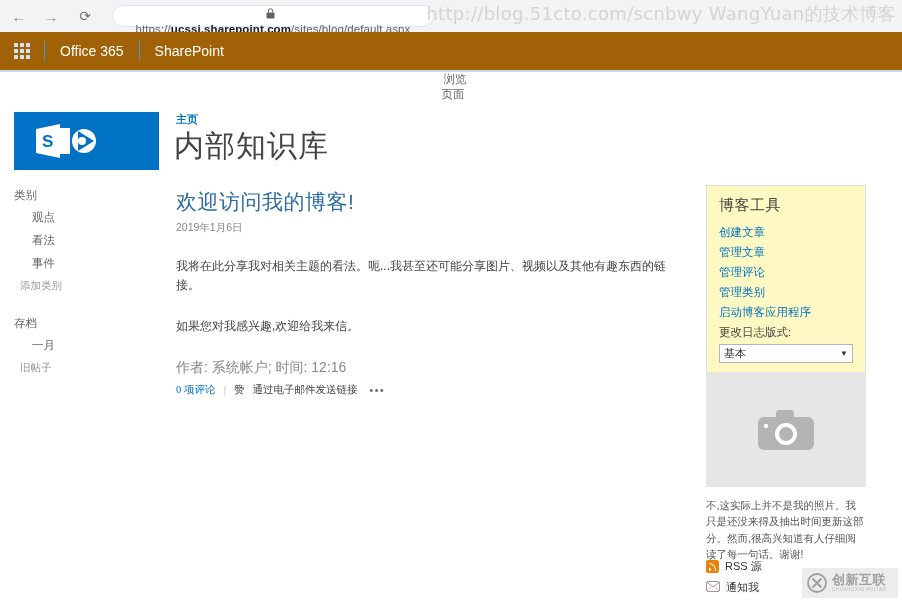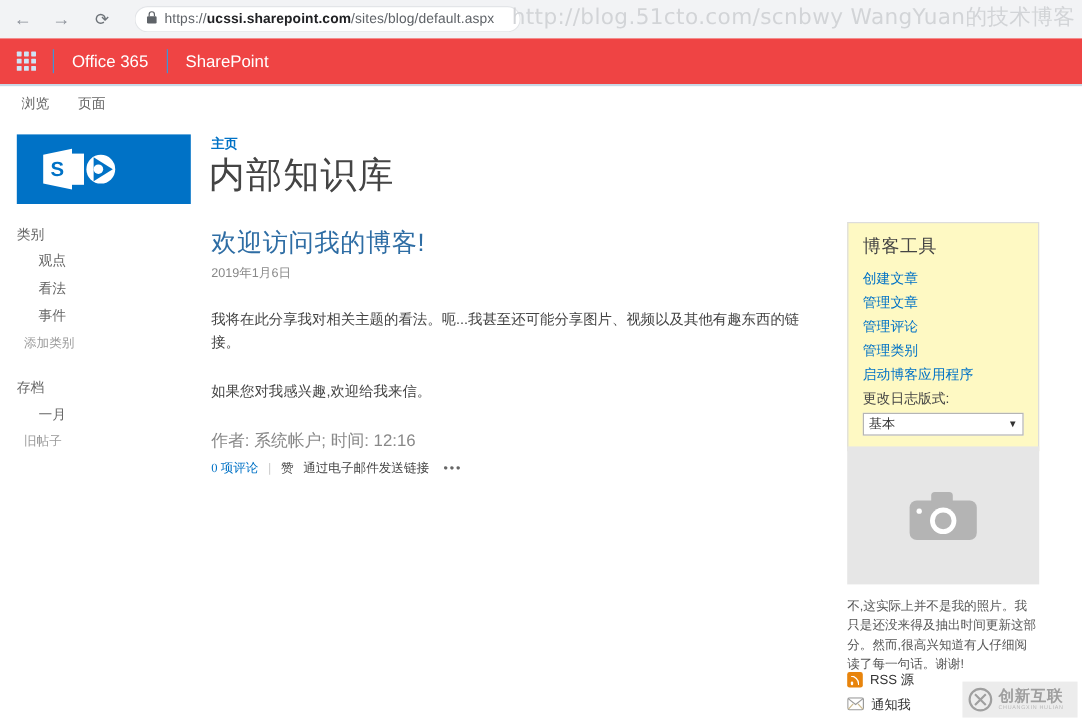--- a/index.html
+++ b/index.html
@@ -22,38 +22,39 @@
     width: 26px; height: 26px; margin-left: 6px;
     display: flex; align-items: center; justify-content: center;
     color: #8a8f98; font-size: 15px; line-height: 1;
   }
   .nav-btn.reload { font-size: 14px; color: #6d7278; margin-left: 8px; }
   .omnibox {
     margin-left: 14px; height: 22px; width: 322px;
     background: #ffffff; border-radius: 11px;
     display: flex; align-items: center; padding: 0 10px;
     box-shadow: inset 0 0 0 1px #e3e5e8;
+    flex-direction: column;
   }
   .lock-icon { margin-right: 6px; display: block; }
   .url-text {
     font-size: 11.5px; color: #5f6368; white-space: nowrap;
     letter-spacing: 0.1px;
   }
   .url-text b { color: #202124; font-weight: 700; }
   .watermark-top {
     position: absolute; right: 6px; top: 2px;
     font-size: 18px; color: #d2d4d7;
     font-family: "DejaVu Sans", sans-serif;
     letter-spacing: 0.3px; white-space: nowrap;
   }
 
   
   .suite-bar {
     position: absolute; left: 0; top: 32px; width: 902px; height: 38px;
-    background: #ef4444;
+    background: #a16207;
     display: flex; align-items: center;
   }
   .waffle {
     width: 44px; height: 38px;
     display: flex; align-items: center; justify-content: center;
     cursor: pointer;
   }
   .waffle-grid {
     display: grid; grid-template-columns: repeat(3, 4px);
     grid-template-rows: repeat(3, 4px); gap: 2px;
@@ -66,21 +67,21 @@
   }
   .suite-bottom-line {
     position: absolute; left: 0; top: 70px; width: 902px; height: 2px;
     background: #c8d8e6;
   }
 
   
   .ribbon {
     position: absolute; left: 0; top: 72px; width: 902px; height: 28px;
     background: #ffffff;
-    display: flex; align-items: center;
+    display: flex; align-items: center; flex-direction: column;
   }
   .ribbon-tab {
     font-size: 11.5px; color: #666666; padding: 0 10px;
     margin-left: 4px; cursor: pointer; white-space: nowrap;
   }
   .ribbon-tab:first-child { margin-left: 8px; }
 
   
   .site-header {
     position: absolute; left: 0; top: 104px; width: 902px; height: 70px;

